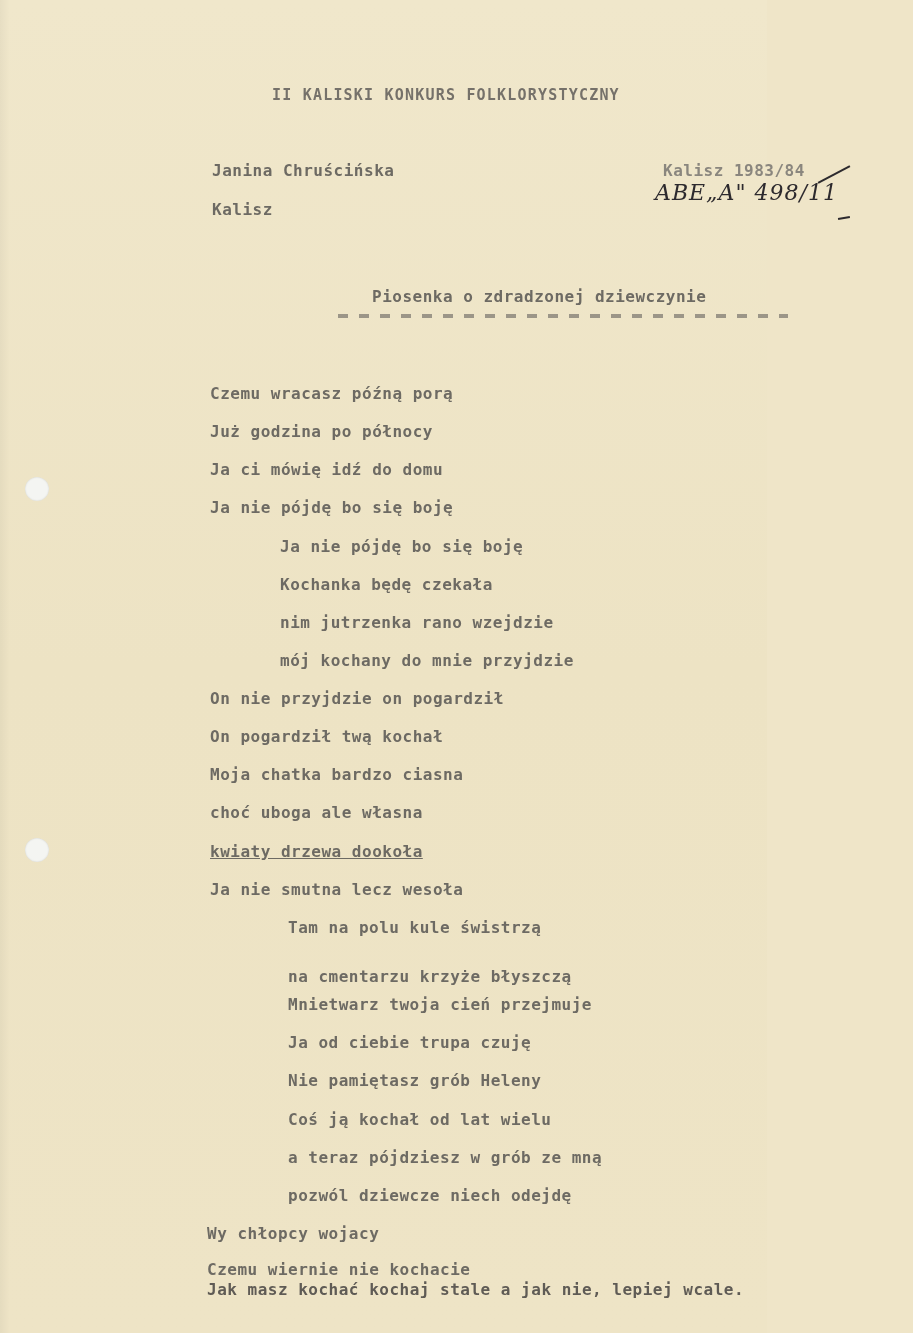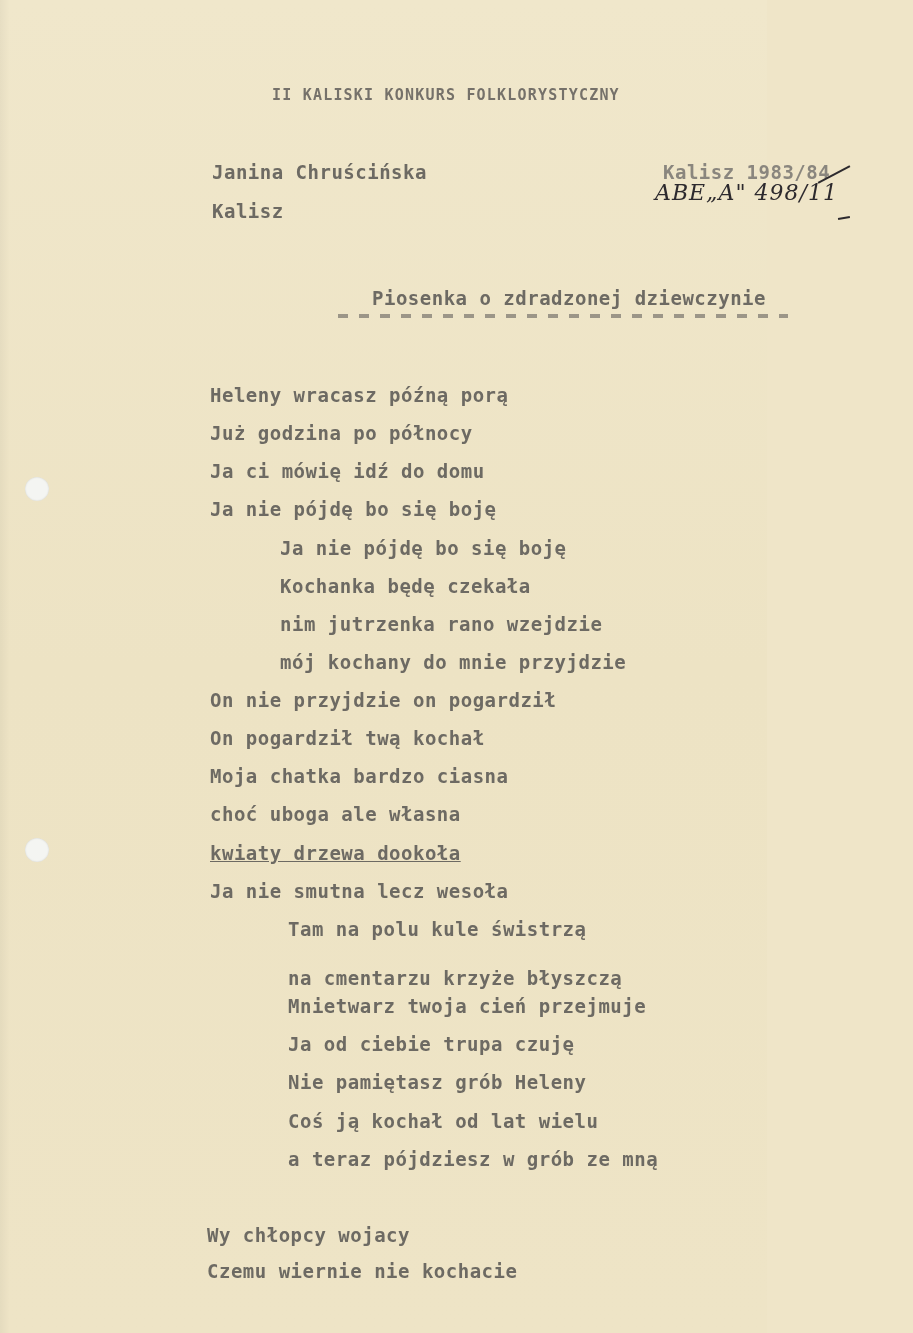--- a/index.html
+++ b/index.html
@@ -27,21 +27,21 @@
       position: absolute;
       width: 24px; height: 24px;
       border-radius: 50%;
       background: #f4f5f2;
       box-shadow: inset 0 0 2px rgba(0,0,0,0.15);
     }
     .t {
       position: absolute;
       white-space: pre;
       font-weight: bold;
-      font-size: 19px;
+      font-size: 16px;
       letter-spacing: 0.5px;
       color: #6d6a63;
     }
     .heading {
       font-size: 15px;
       letter-spacing: 1.2px;
       color: #75716a;
     }
     .title-underline {
       position: absolute;
@@ -83,21 +83,21 @@
 
   <div class="t" style="left:663px; top:161px; color:#8a867e;">Kalisz 1983/84</div>
 
   <div class="handwriting" style="left:655px; top:180px;">ABE„A" 498/11</div>
   <div class="pen-stroke" style="left:818px; top:182px; width:36px; transform: rotate(-28deg);"></div>
   <div class="pen-stroke" style="left:838px; top:218px; width:12px; transform: rotate(-10deg);"></div>
 
   <div class="t" style="left:372px; top:287px;">Piosenka o zdradzonej dziewczynie</div>
   <div class="title-underline"></div>
 
-  <div class="t" style="left:210px; top:384px;">Heleny wracasz późną porą</div>
+  <div class="t" style="left:210px; top:384px;">Czemu wracasz późną porą</div>
   <div class="t" style="left:210px; top:422px;">Już godzina po północy</div>
   <div class="t" style="left:210px; top:460px;">Ja ci mówię idź do domu</div>
   <div class="t" style="left:210px; top:498px;">Ja nie pójdę bo się boję</div>
 
   <div class="t" style="left:280px; top:537px;">Ja nie pójdę bo się boję</div>
   <div class="t" style="left:280px; top:575px;">Kochanka będę czekała</div>
   <div class="t" style="left:280px; top:613px;">nim jutrzenka rano wzejdzie</div>
   <div class="t" style="left:210px; top:689px;">On nie przyjdzie on pogardził</div>
 
   <div class="t" style="left:280px; top:651px;">mój kochany do mnie przyjdzie</div>
@@ -107,17 +107,19 @@
   <div class="t" style="left:210px; top:842px;text-decoration:underline;">kwiaty drzewa dookoła</div>
   <div class="t" style="left:210px; top:880px;">Ja nie smutna lecz wesoła</div>
 
   <div class="t" style="left:288px; top:918px;">Tam na polu kule świstrzą</div>
   <div class="t" style="left:288px; top:957px;margin-top:10px;">na cmentarzu krzyże błyszczą</div>
   <div class="t" style="left:288px; top:995px;">Mnietwarz twoja cień przejmuje</div>
   <div class="t" style="left:288px; top:1033px;">Ja od ciebie trupa czuję</div>
   <div class="t" style="left:288px; top:1071px;">Nie pamiętasz grób Heleny</div>
   <div class="t" style="left:288px; top:1110px;">Coś ją kochał od lat wielu</div>
   <div class="t" style="left:288px; top:1148px;">a teraz pójdziesz w grób ze mną</div>
+  <div class="t" style="left:288px; top:1186px;">pozwól dziewcze niech odejdę</div>
 
   <div class="t" style="left:207px; top:1224px;">Wy chłopcy wojacy</div>
   <div class="t" style="left:207px; top:1260px;">Czemu wiernie nie kochacie</div>
+  <div class="t" style="left:207px; top:1280px; color:#5f5b55;">Jak masz kochać kochaj stale a jak nie, lepiej wcale.</div>
 
 </div>
 
 </body></html>

